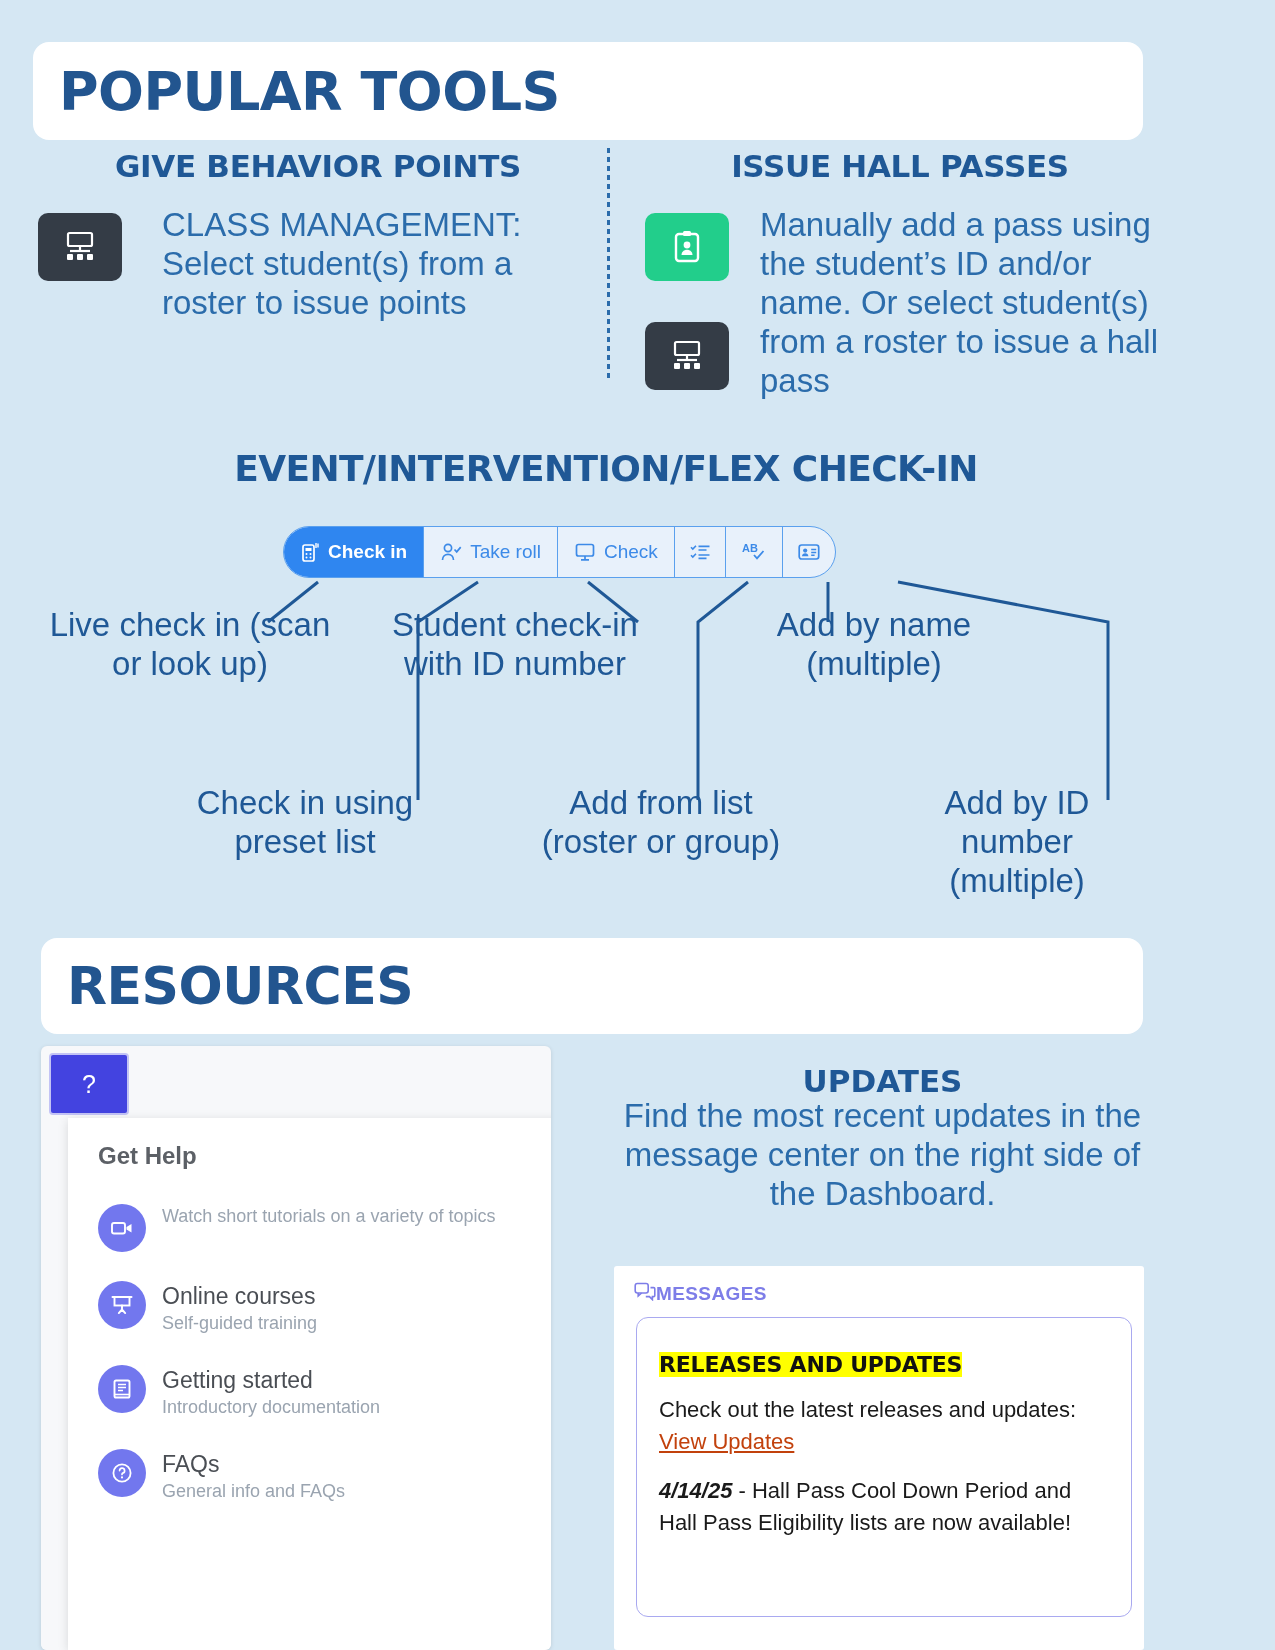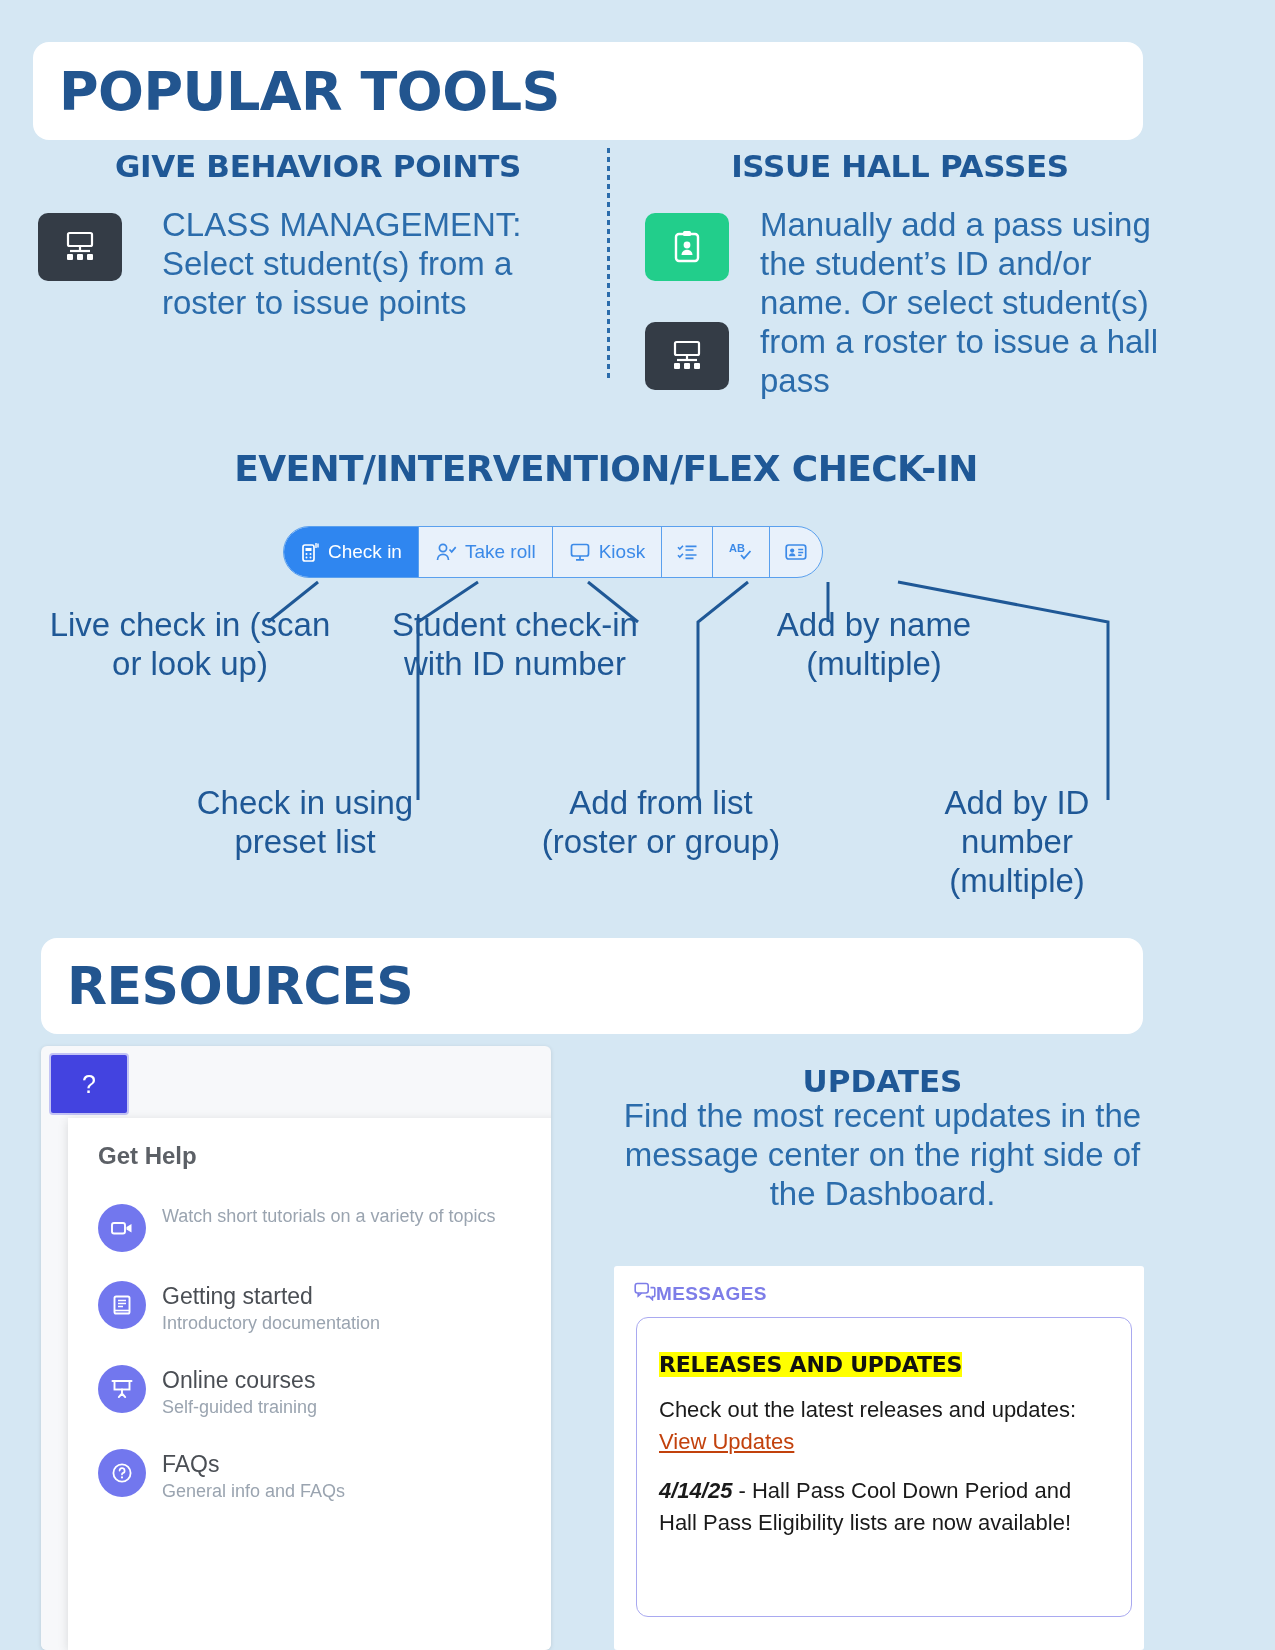--- a/index.html
+++ b/index.html
@@ -107,21 +107,21 @@
     padding: 0 16px;
     font-size: 19px;
     color: #3c8ae8;
     border-right: 1.5px solid #5aa0ee;
     white-space: nowrap;
   }
   #toolbar .seg:last-child { border-right: none; }
   #toolbar .seg.active {
     background: #2f86f0;
     color: #ffffff;
-    font-weight: 400;
+    font-weight: 700;
   }
   #toolbar .seg.icon-only { padding: 0 14px; }
   #toolbar svg { display: block; }
 
   
   .callout {
     position: absolute;
     color: #1f5896;
     font-size: 33px;
     line-height: 39px;
@@ -340,21 +340,21 @@
     </span>
     <span>Take roll</span>
   </div>
   <div class="seg">
     <span>
       <svg width="22" height="20" viewBox="0 0 22 20" fill="none">
         <rect x="2.5" y="2.5" width="17" height="11.5" rx="2" stroke="#3c8ae8" stroke-width="1.7"></rect>
         <path d="M11 14v3.5M7 17.8h8" stroke="#3c8ae8" stroke-width="1.7"></path>
       </svg>
     </span>
-    <span>Kiosk</span>
+    <span>Check</span>
   </div>
   <div class="seg icon-only">
     <span>
       <svg width="22" height="20" viewBox="0 0 22 20" fill="none">
         <path d="M2 5.2l1.8 1.9L7 3.8" stroke="#3c8ae8" stroke-width="1.6" fill="none"></path>
         <path d="M2 13.2l1.8 1.9L7 11.8" stroke="#3c8ae8" stroke-width="1.6" fill="none"></path>
         <path d="M9.5 4.4h11M9.5 8h8M9.5 13h11M9.5 16.4h8" stroke="#3c8ae8" stroke-width="1.6"></path>
       </svg>
     </span>
   </div>
@@ -419,53 +419,53 @@
 
     <div class="help-item">
       <div class="circ">
         <svg width="24" height="18" viewBox="0 0 24 18" fill="none">
           <rect x="2" y="4" width="13" height="10.5" rx="2" stroke="#fff" stroke-width="1.9"></rect>
           <path d="M16.5 8l5-3v8.5l-5-3z" fill="#fff"></path>
         </svg>
       </div>
       <div class="txt">
         <div class="t2">Watch short tutorials on a variety of topics</div>
+      </div>
+    </div>
+
+    <div class="help-item">
+      <div class="circ">
+        <svg width="24" height="22" viewBox="0 0 24 22" fill="none">
+          <path d="M2.5 3h19" stroke="#fff" stroke-width="2" stroke-linecap="round"></path>
+          <rect x="4.5" y="3" width="15" height="8.5" stroke="#fff" stroke-width="1.9"></rect>
+          <path d="M12 11.5v4M12 15.5l-3.2 3.6M12 15.5l3.2 3.6" stroke="#fff" stroke-width="1.9" stroke-linecap="round"></path>
+        </svg>
+      </div>
+      <div class="txt">
+        <div class="t1">Online courses</div>
+        <div class="t2">Self-guided training</div>
       </div>
     </div>
 
     <div class="help-item">
       <div class="circ">
         <svg width="22" height="22" viewBox="0 0 22 22" fill="none">
           <rect x="3.5" y="2.5" width="15" height="17" rx="1.6" stroke="#fff" stroke-width="1.9"></rect>
           <path d="M3.5 16.5h15" stroke="#fff" stroke-width="1.6"></path>
           <path d="M7 6.5h8M7 9.5h8M7 12.5h5" stroke="#fff" stroke-width="1.6"></path>
         </svg>
       </div>
       <div class="txt">
         <div class="t1">Getting started</div>
         <div class="t2">Introductory documentation</div>
       </div>
     </div>
 
     <div class="help-item">
       <div class="circ">
-        <svg width="24" height="22" viewBox="0 0 24 22" fill="none">
-          <path d="M2.5 3h19" stroke="#fff" stroke-width="2" stroke-linecap="round"></path>
-          <rect x="4.5" y="3" width="15" height="8.5" stroke="#fff" stroke-width="1.9"></rect>
-          <path d="M12 11.5v4M12 15.5l-3.2 3.6M12 15.5l3.2 3.6" stroke="#fff" stroke-width="1.9" stroke-linecap="round"></path>
-        </svg>
-      </div>
-      <div class="txt">
-        <div class="t1">Online courses</div>
-        <div class="t2">Self-guided training</div>
-      </div>
-    </div>
-
-    <div class="help-item">
-      <div class="circ">
         <svg width="24" height="24" viewBox="0 0 24 24" fill="none">
           <circle cx="12" cy="12" r="8.6" stroke="#fff" stroke-width="1.8"></circle>
           <path d="M9.6 9.6a2.5 2.5 0 113.1 2.5c-.6.2-.7.8-.7 1.4" stroke="#fff" stroke-width="1.7" fill="none" stroke-linecap="round"></path>
           <circle cx="12" cy="16.4" r="1.05" fill="#fff"></circle>
         </svg>
       </div>
       <div class="txt">
         <div class="t1">FAQs</div>
         <div class="t2">General info and FAQs</div>
       </div>

